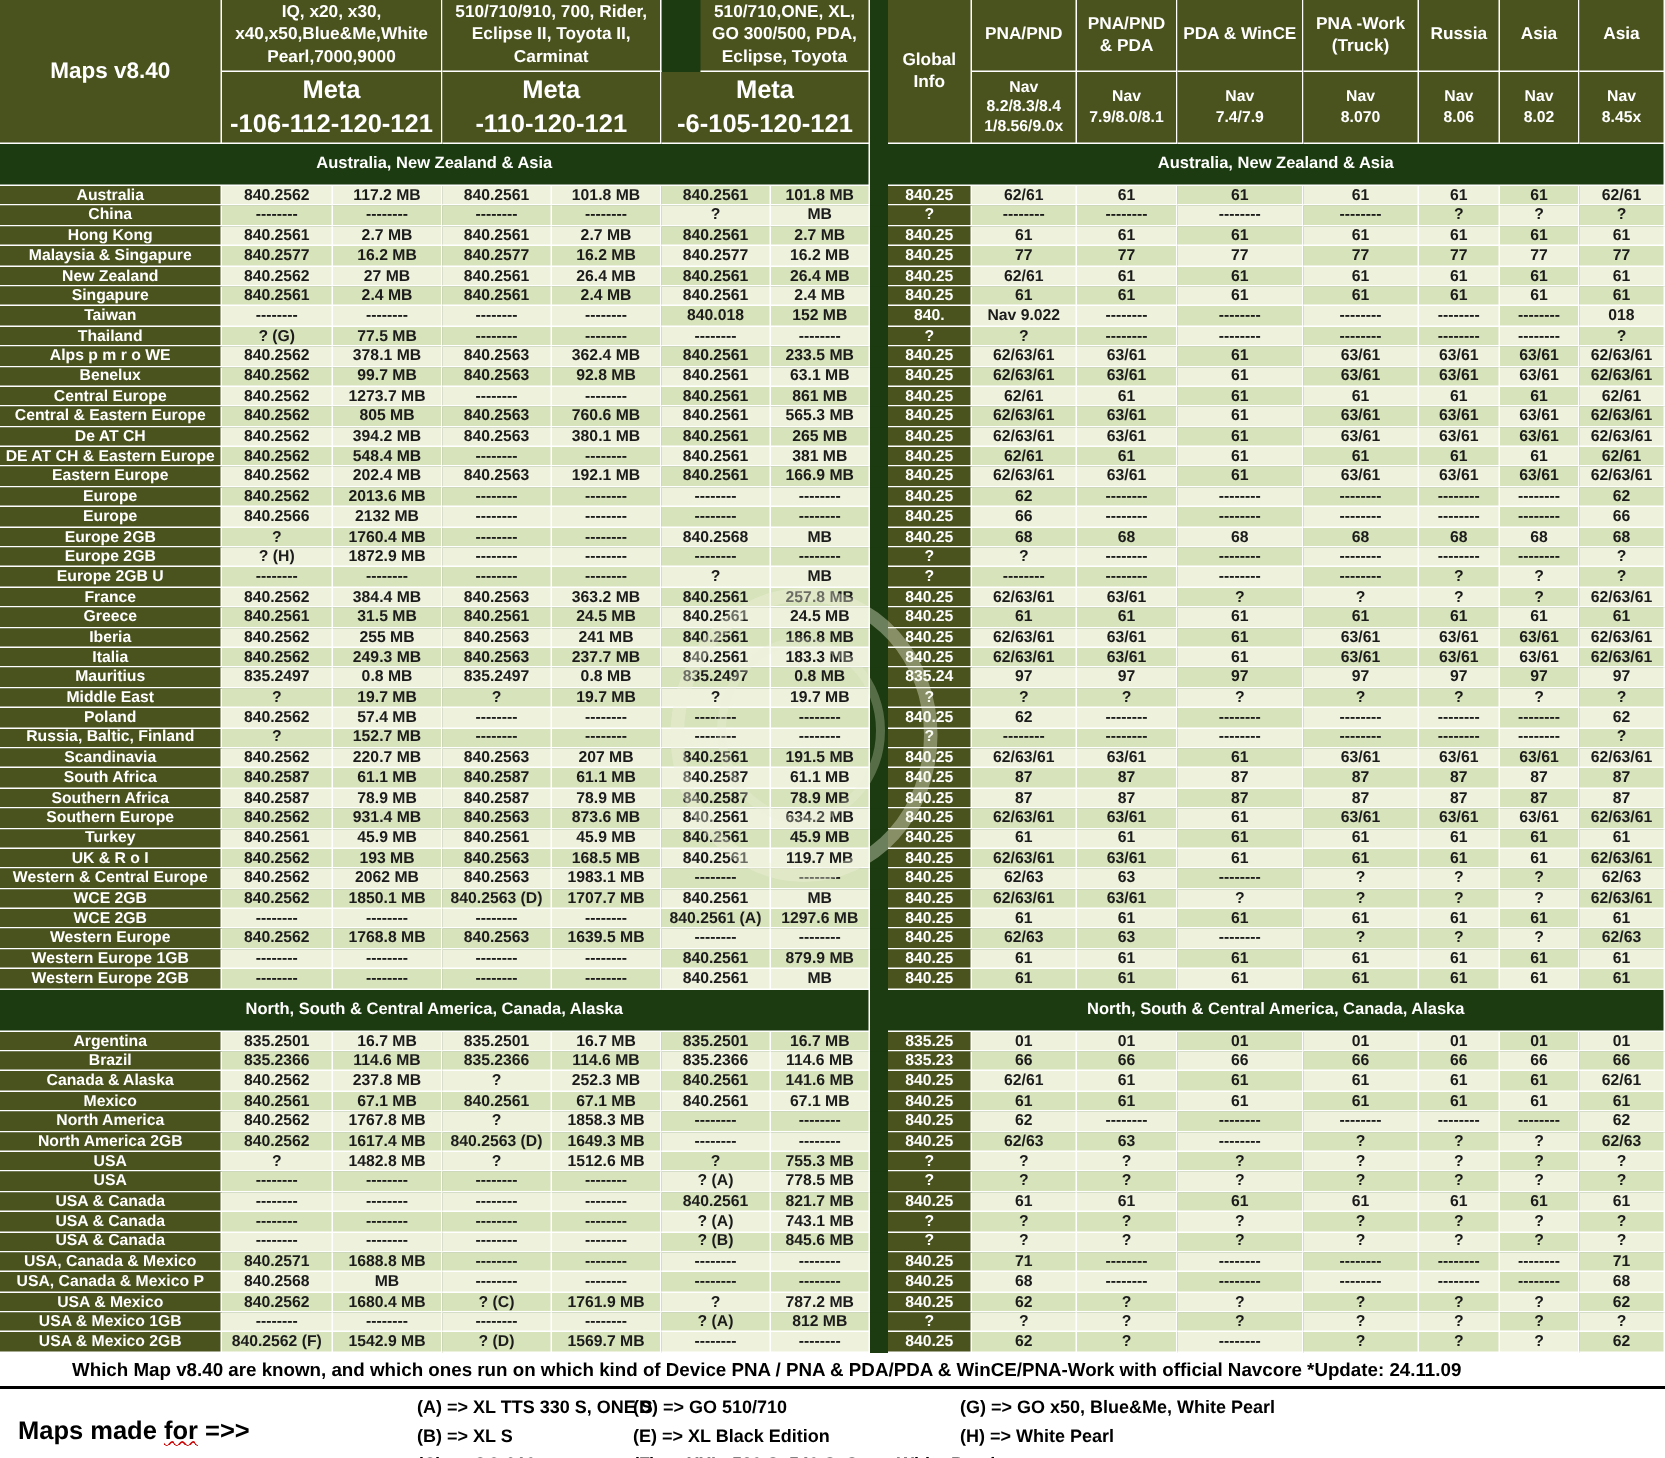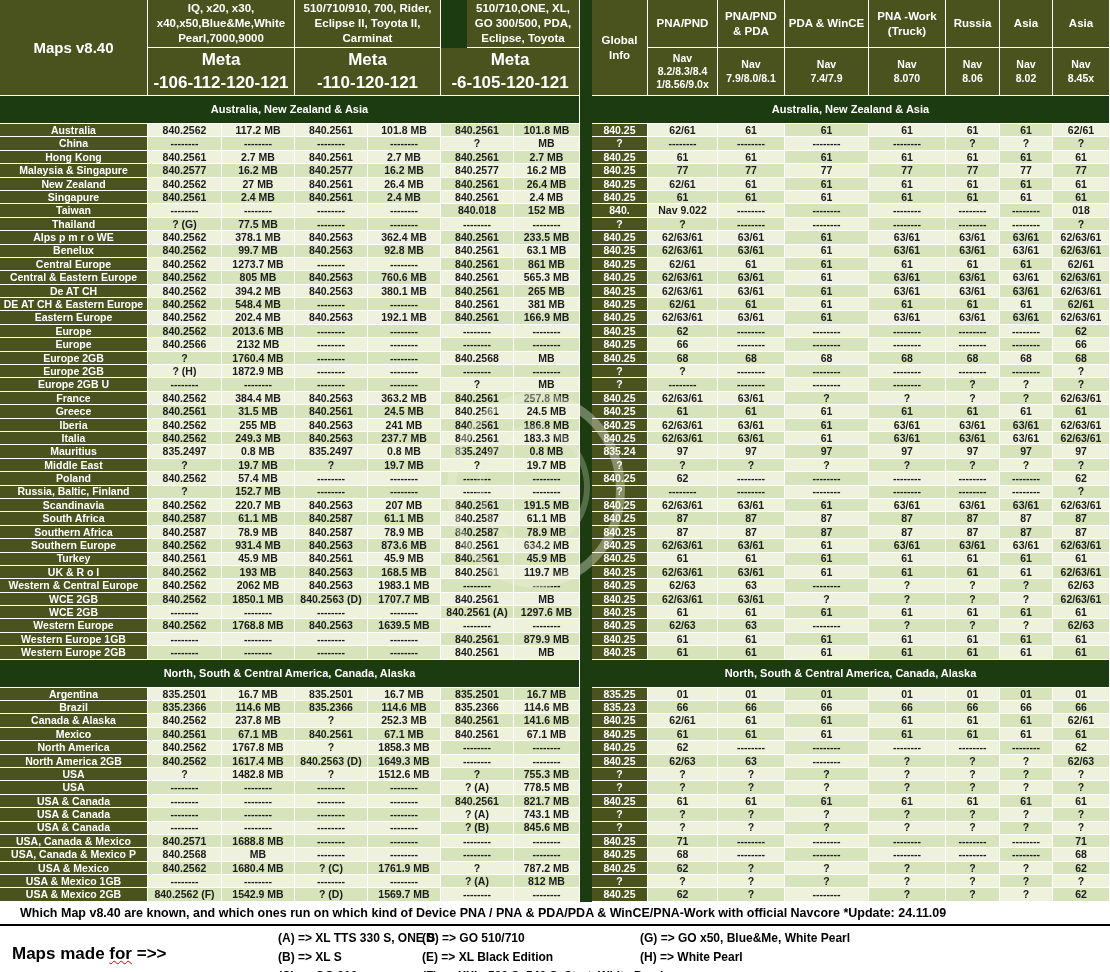--- a/index.html
+++ b/index.html
@@ -15,21 +15,21 @@
   .gapcell{background:#1d3b10;border:none;box-sizing:border-box;}
   .row{height:13.4px;}
   .band{height:28px;}
   .cell{box-sizing:border-box;border-right:1px solid #fff;border-bottom:1px solid #fff;display:flex;align-items:center;justify-content:center;font-weight:bold;font-size:10.5px;color:#1b1b1b;overflow:hidden;white-space:nowrap;line-height:1;}
   .O{background:#4a531e;color:#fff;}
   .L{background:#eef2dc;}
   .M{background:#d7e3ba;}
   .B{background:#1d3b10;color:#fff;font-size:11px;border-right:1px solid #fff;border-bottom:1px solid #fff;}
   .watermark{position:absolute;left:447px;top:392px;width:160px;height:178px;border:9px solid rgba(238,242,220,0.38);border-radius:50%;pointer-events:none;z-index:5;}
   .watermark-inner{position:absolute;left:478px;top:425px;width:100px;height:112px;border:6px solid rgba(238,242,220,0.28);border-radius:50%;pointer-events:none;z-index:5;}
-  .bottom-note{height:22px;display:flex;align-items:center;background:#fff;color:#000;font-weight:bold;font-size:12.5px;padding-left:20px;box-sizing:border-box;}
+  .bottom-note{height:22px;display:flex;align-items:center;background:#fff;color:#000;font-weight:bold;font-size:12.5px;padding-left:20px;box-sizing:border-box;margin-left:28px;}
   .rule{height:2px;background:#000;}
   .legend{position:relative;height:60px;background:#fff;color:#000;}
   .legend-label{position:absolute;left:12px;top:18px;font-size:17px;font-weight:bold;}
   .legend-label .squiggle{text-decoration:underline wavy #cc0000;text-decoration-thickness:1px;}
   .legend-col{position:absolute;top:3px;font-size:12px;font-weight:bold;line-height:19px;white-space:nowrap;}
 </style>
 </head>
 <body>
 
 <div class="maps-table">

